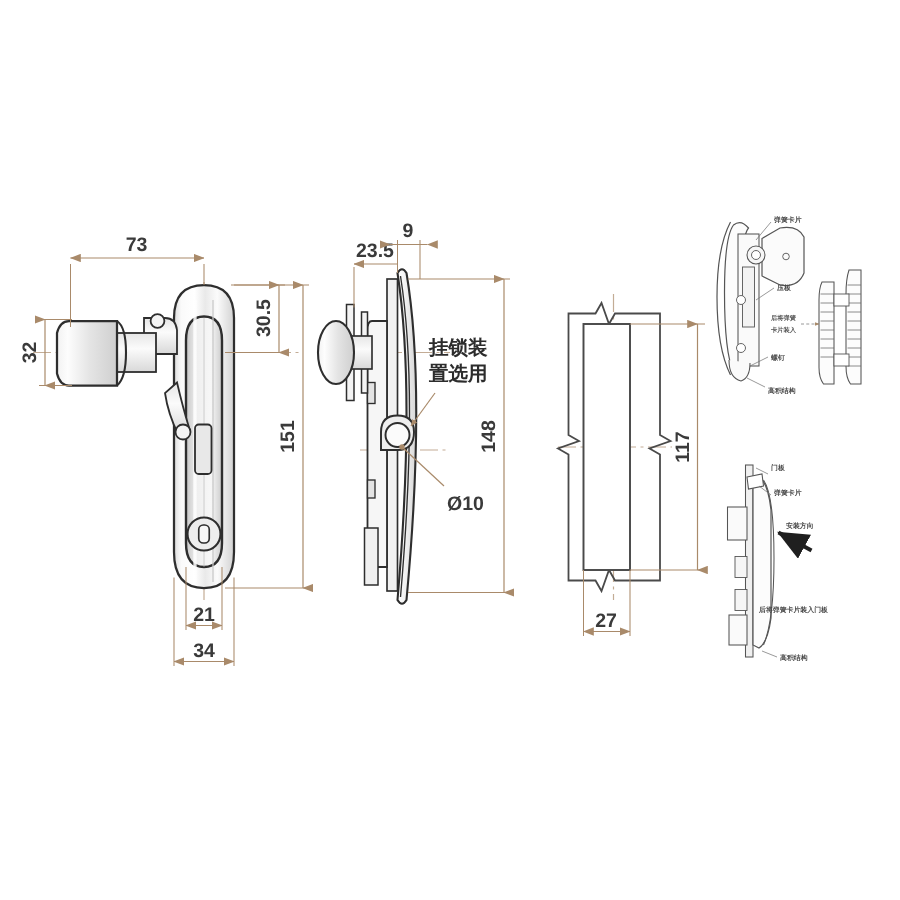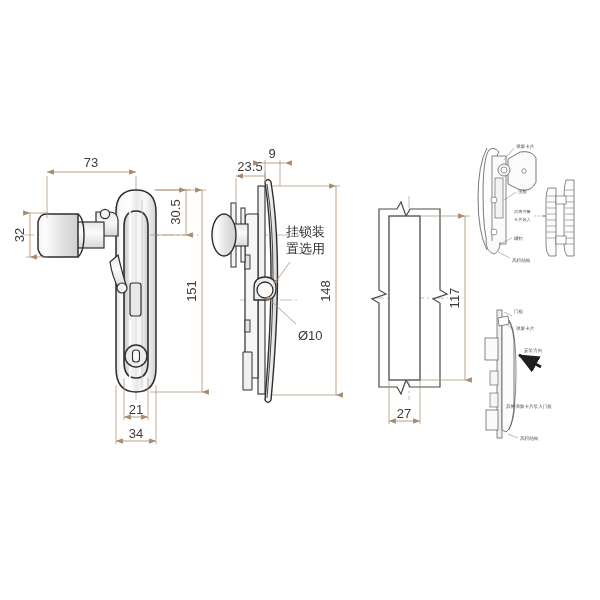--- a/index.html
+++ b/index.html
@@ -4,21 +4,21 @@
 <title>Technical Drawing</title>
 <style>
   html,body{margin:0;padding:0;}
   body{
     width:600px;height:600px;
     background:#ffffff;
     font-family:"Liberation Sans","DejaVu Sans",sans-serif;
     overflow:hidden;
     position:relative;
   }
-  #sheet{position:absolute;left:0;top:0;width:540px;height:600px;}
+  #sheet{position:absolute;left:0;top:0;width:540px;height:600px;font-weight:bold;}
   svg{display:block;}
   .dimtxt{
     font-family:"Liberation Sans","DejaVu Sans",sans-serif;
     font-size:13px;
     fill:#3a3a3a;
   }
   .cjk{
     font-family:"DejaVu Sans","Liberation Sans",sans-serif;
     font-size:13px;
     fill:#2c2c2c;

